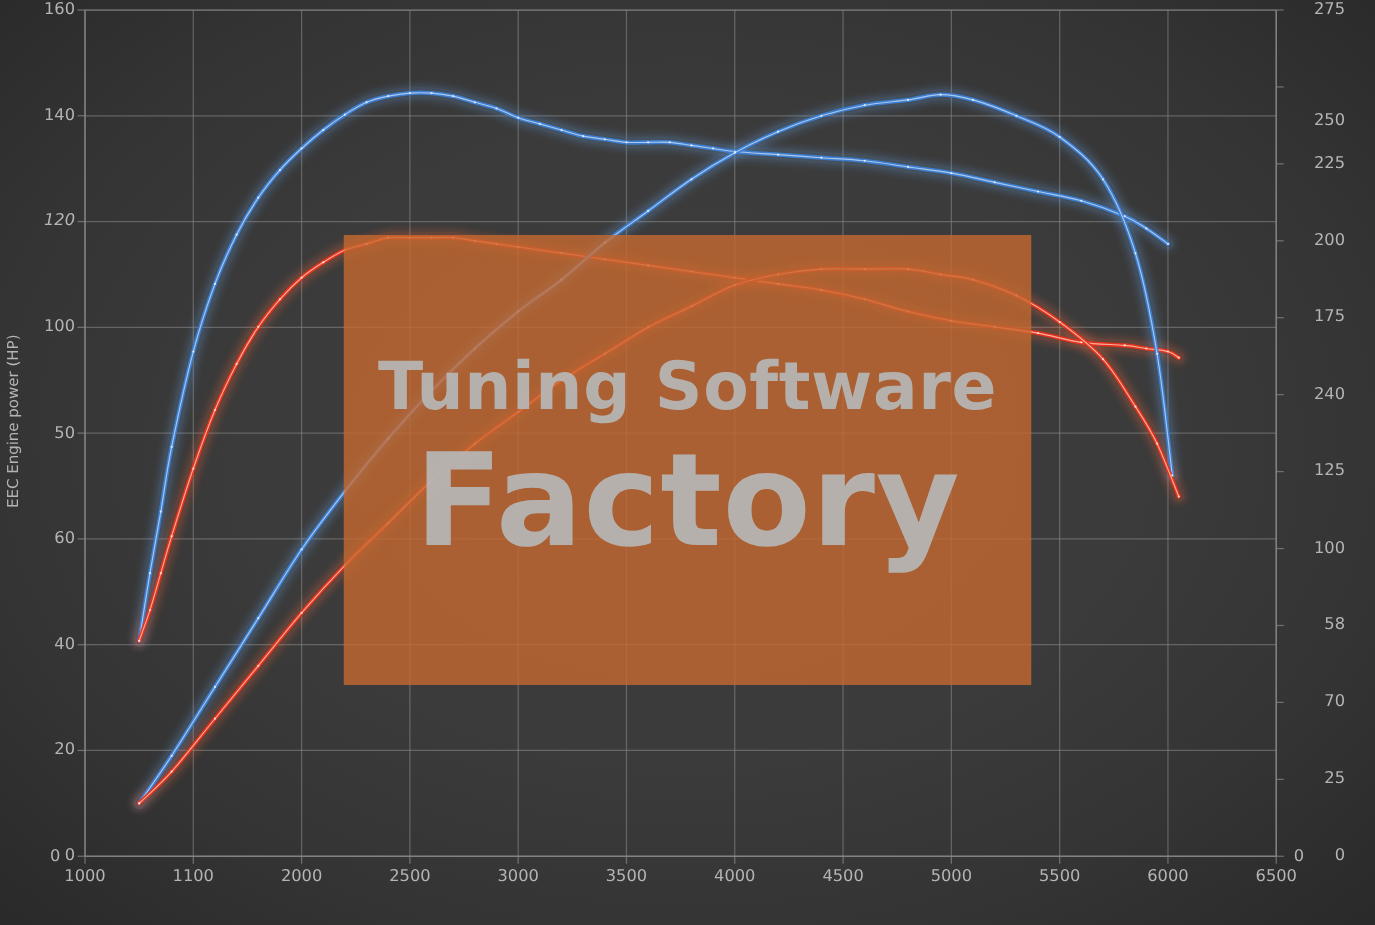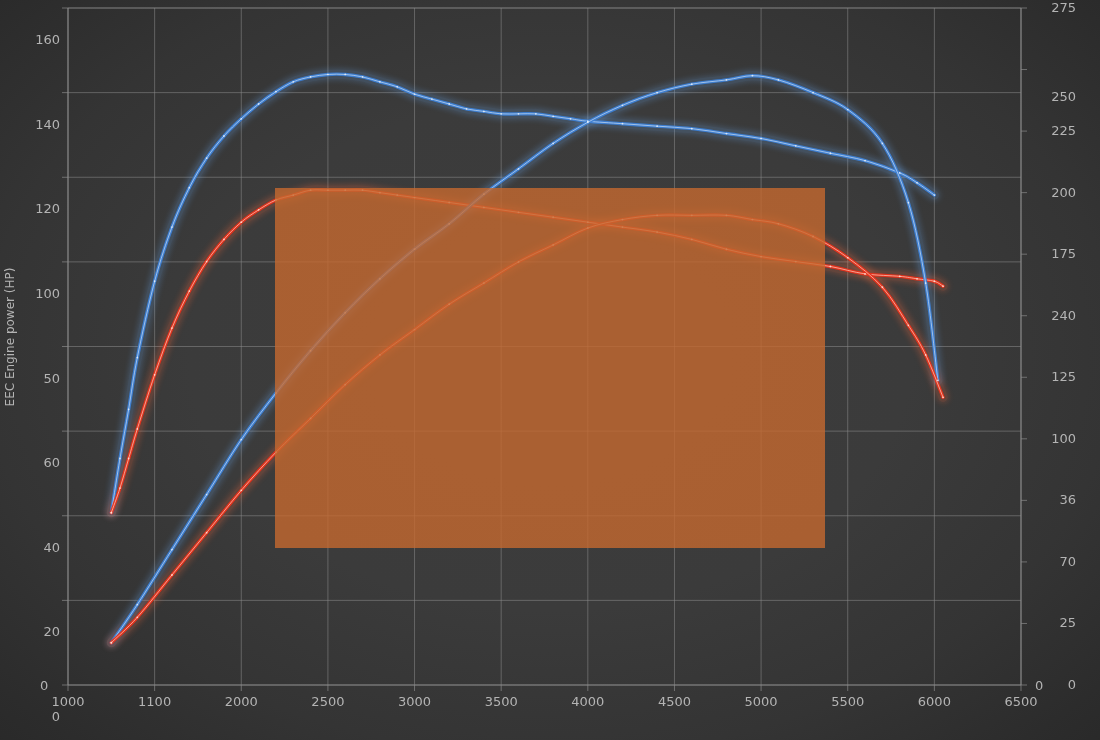--- a/index.html
+++ b/index.html
@@ -77,21 +77,21 @@
   #wm-line-2 { font-size: 103px; }
 
   
   .tick-label {
     position: absolute;
     color: #b4b4b4;
     font-size: 13px;
     font-family: "DejaVu Sans", "Liberation Sans", sans-serif;
     white-space: nowrap;
   }
-  .tick-left   { text-align: right; margin-top: 32px; }
+  .tick-left   { text-align: right; }
   .tick-right  { text-align: right; }
   .tick-bottom { text-align: center; }
 
   .axis-title {
     position: absolute;
     color: #b4b4b4;
     font-size: 12px;
     font-family: "DejaVu Sans", "Liberation Sans", sans-serif;
     white-space: nowrap;
   }
@@ -310,20 +310,24 @@
           <circle cx="779.73" cy="249.64" r="0.9" fill="#ffe6dc" opacity="0.85"></circle>
           <circle cx="814.38" cy="279.26" r="0.9" fill="#ffe6dc" opacity="0.85"></circle>
           <circle cx="840.37" cy="317.34" r="0.9" fill="#ffe6dc" opacity="0.85"></circle>
           <circle cx="857.70" cy="346.96" r="0.9" fill="#ffe6dc" opacity="0.85"></circle>
           <circle cx="875.03" cy="389.28" r="0.9" fill="#ffe6dc" opacity="0.85"></circle>
         </g>
       </svg>
   </div>
 
   <div id="watermark-box"></div>
+  <div id="watermark-text">
+    <div class="wm-line" id="wm-line-1">Tuning Software</div>
+    <div class="wm-line" id="wm-line-2">Factory</div>
+  </div>
 
   <svg id="ticks-svg" width="1100" height="740" style="left:0;top:0;">
       <line x1="62" y1="685" x2="68" y2="685" stroke="#8a8a8a" stroke-width="1" opacity="0.7"></line>
       <line x1="62" y1="600.375" x2="68" y2="600.375" stroke="#8a8a8a" stroke-width="1" opacity="0.7"></line>
       <line x1="62" y1="515.75" x2="68" y2="515.75" stroke="#8a8a8a" stroke-width="1" opacity="0.7"></line>
       <line x1="62" y1="431.125" x2="68" y2="431.125" stroke="#8a8a8a" stroke-width="1" opacity="0.7"></line>
       <line x1="62" y1="346.5" x2="68" y2="346.5" stroke="#8a8a8a" stroke-width="1" opacity="0.7"></line>
       <line x1="62" y1="261.875" x2="68" y2="261.875" stroke="#8a8a8a" stroke-width="1" opacity="0.7"></line>
       <line x1="62" y1="177.25" x2="68" y2="177.25" stroke="#8a8a8a" stroke-width="1" opacity="0.7"></line>
       <line x1="62" y1="92.625" x2="68" y2="92.625" stroke="#8a8a8a" stroke-width="1" opacity="0.7"></line>
@@ -358,27 +362,27 @@
       <line x1="68" y1="8" x2="1021" y2="8" stroke="#8a8a8a" stroke-width="1" opacity="0.55"></line>
     </svg>
 
   <div id="labels-layer">
       <div class="tick-label tick-left" style="left: 2px; top: 677px; width: 58px;">0</div>
       <div class="tick-label tick-left" style="left: 2px; top: 592.375px; width: 58px;">20</div>
       <div class="tick-label tick-left" style="left: 2px; top: 507.75px; width: 58px;">40</div>
       <div class="tick-label tick-left" style="left: 2px; top: 423.125px; width: 58px;">60</div>
       <div class="tick-label tick-left" style="left: 2px; top: 338.5px; width: 58px;">50</div>
       <div class="tick-label tick-left" style="left: 2px; top: 253.875px; width: 58px;">100</div>
-      <div class="tick-label tick-left" style="left: 2px; top: 169.25px; width: 58px;">120</div>
+      <div class="tick-label tick-left" style="left: 2px; top: 169.25px; width: 58px; font-style: italic;">120</div>
       <div class="tick-label tick-left" style="left: 2px; top: 84.625px; width: 58px;">140</div>
       <div class="tick-label tick-left" style="left: 2px; top: 0px; width: 58px;">160</div>
       <div class="tick-label tick-right" style="left: 1032px; top: 677px; width: 44px;">0</div>
       <div class="tick-label tick-right" style="left: 1032px; top: 615.455px; width: 44px;">25</div>
       <div class="tick-label tick-right" style="left: 1032px; top: 553.909px; width: 44px;">70</div>
-      <div class="tick-label tick-right" style="left: 1032px; top: 492.364px; width: 44px;">36</div>
+      <div class="tick-label tick-right" style="left: 1032px; top: 492.364px; width: 44px;">58</div>
       <div class="tick-label tick-right" style="left: 1032px; top: 430.818px; width: 44px;">100</div>
       <div class="tick-label tick-right" style="left: 1032px; top: 369.273px; width: 44px;">125</div>
       <div class="tick-label tick-right" style="left: 1032px; top: 307.727px; width: 44px;">240</div>
       <div class="tick-label tick-right" style="left: 1032px; top: 246.182px; width: 44px;">175</div>
       <div class="tick-label tick-right" style="left: 1032px; top: 184.636px; width: 44px;">200</div>
       <div class="tick-label tick-right" style="left: 1032px; top: 123.091px; width: 44px;">225</div>
       <div class="tick-label tick-right" style="left: 1032px; top: 61.5455px; width: 44px; margin-top: 27px;">250</div>
       <div class="tick-label tick-right" style="left: 1032px; top: 0px; width: 44px;">275</div>
       <div class="tick-label tick-bottom" style="left: 32px; top: 694px; width: 72px;">1000</div>
       <div class="tick-label tick-bottom" style="left: 118.636px; top: 694px; width: 72px;">1100</div>

